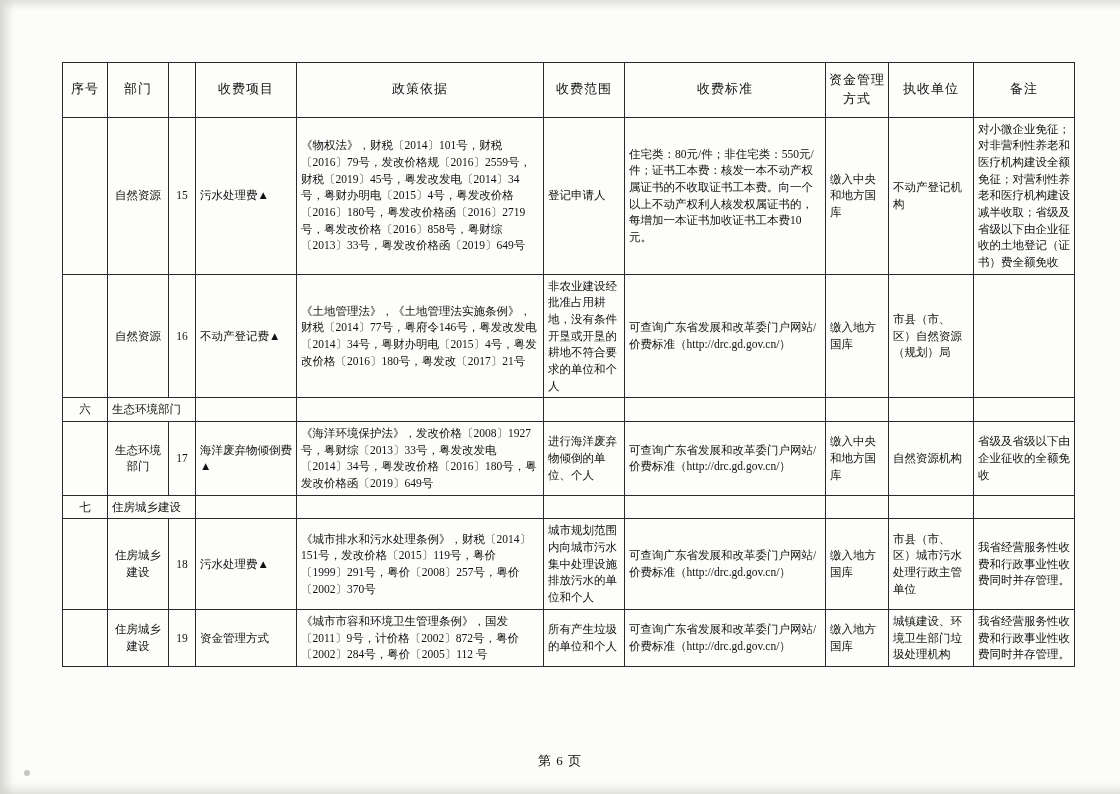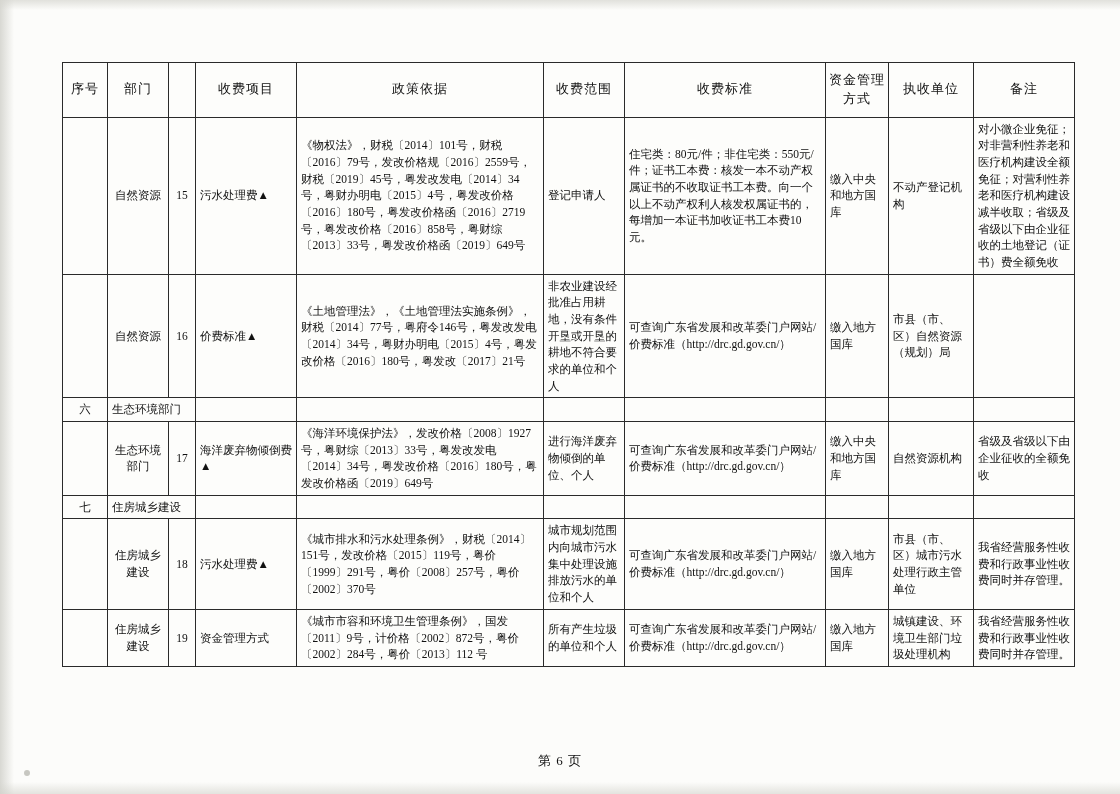--- a/index.html
+++ b/index.html
@@ -157,21 +157,21 @@
         <td class="c-std">住宅类：80元/件；非住宅类：550元/件；证书工本费：核发一本不动产权属证书的不收取证书工本费。向一个以上不动产权利人核发权属证书的，每增加一本证书加收证书工本费10元。</td>
         <td class="c-fund">缴入中央和地方国库</td>
         <td class="c-org">不动产登记机构</td>
         <td class="c-note">对小微企业免征；对非营利性养老和医疗机构建设全额免征；对营利性养老和医疗机构建设减半收取；省级及省级以下由企业征收的土地登记（证书）费全额免收</td>
       </tr>
 
       <tr>
         <td class="c-seq"></td>
         <td class="c-dept">自然资源</td>
         <td class="c-num">16</td>
-        <td class="c-item">价费标准▲</td>
+        <td class="c-item">不动产登记费▲</td>
         <td class="c-basis">《土地管理法》，《土地管理法实施条例》，财税〔2014〕77号，粤府令146号，粤发改发电〔2014〕34号，粤财办明电〔2015〕4号，粤发改价格〔2016〕180号，粤发改〔2017〕21号</td>
         <td class="c-scope">非农业建设经批准占用耕地，没有条件开垦或开垦的耕地不符合要求的单位和个人</td>
         <td class="c-std">可查询广东省发展和改革委门户网站/价费标准（http://drc.gd.gov.cn/）</td>
         <td class="c-fund">缴入地方国库</td>
         <td class="c-org">市县（市、区）自然资源（规划）局</td>
         <td class="c-note"></td>
       </tr>
 
       <tr class="section-row">
         <td class="c-seq">六</td>
@@ -221,21 +221,21 @@
         <td class="c-fund">缴入地方国库</td>
         <td class="c-org">市县（市、区）城市污水处理行政主管单位</td>
         <td class="c-note">我省经营服务性收费和行政事业性收费同时并存管理。</td>
       </tr>
 
       <tr>
         <td class="c-seq"></td>
         <td class="c-dept">住房城乡建设</td>
         <td class="c-num">19</td>
         <td class="c-item">资金管理方式</td>
-        <td class="c-basis">《城市市容和环境卫生管理条例》，国发〔2011〕9号，计价格〔2002〕872号，粤价〔2002〕284号，粤价〔2013〕112 号</td>
+        <td class="c-basis">《城市市容和环境卫生管理条例》，国发〔2011〕9号，计价格〔2002〕872号，粤价〔2002〕284号，粤价〔2005〕112 号</td>
         <td class="c-scope">所有产生垃圾的单位和个人</td>
         <td class="c-std">可查询广东省发展和改革委门户网站/价费标准（http://drc.gd.gov.cn/）</td>
         <td class="c-fund">缴入地方国库</td>
         <td class="c-org">城镇建设、环境卫生部门垃圾处理机构</td>
         <td class="c-note">我省经营服务性收费和行政事业性收费同时并存管理。</td>
       </tr>
 
     </tbody>
   </table>
 

